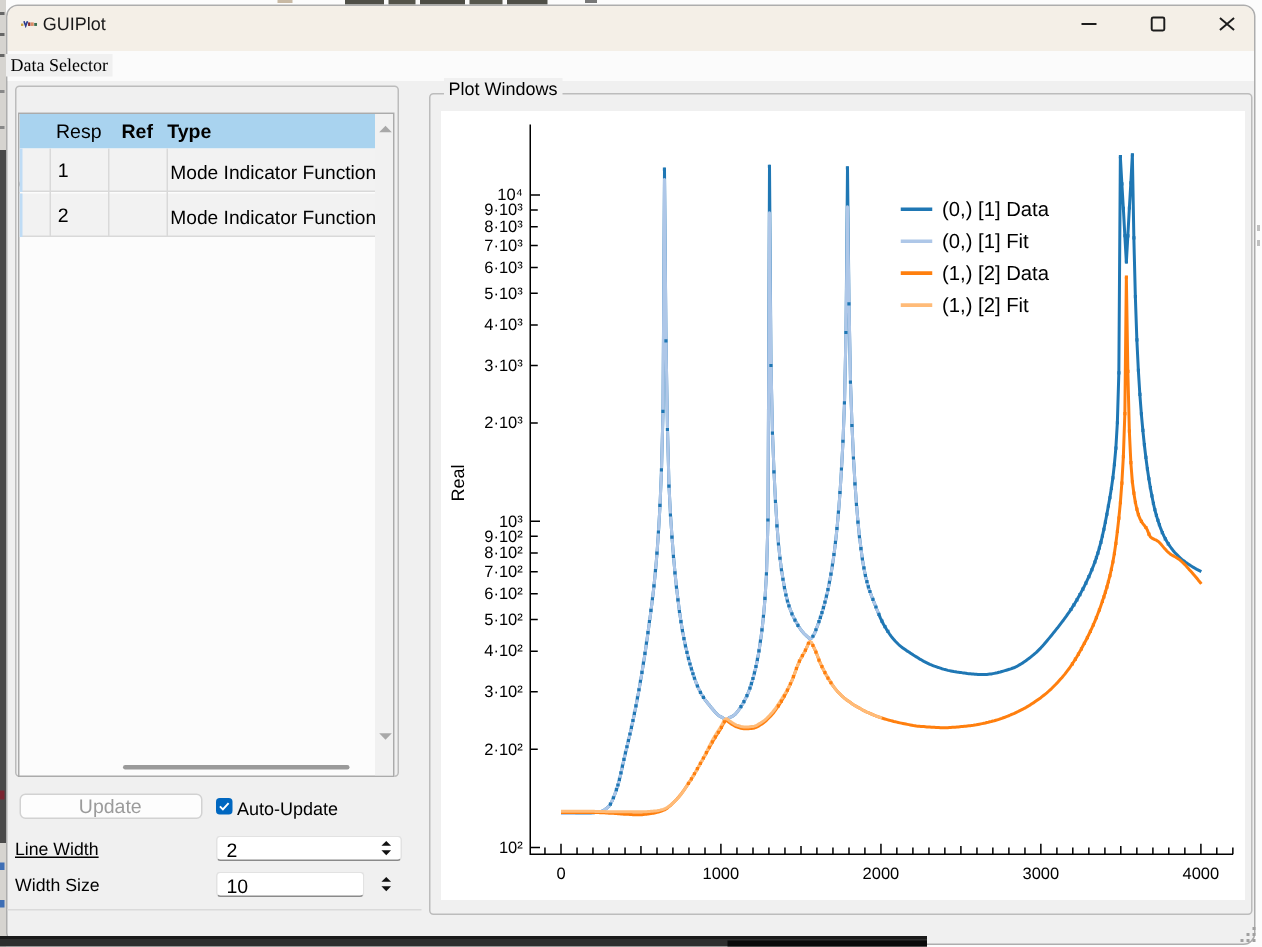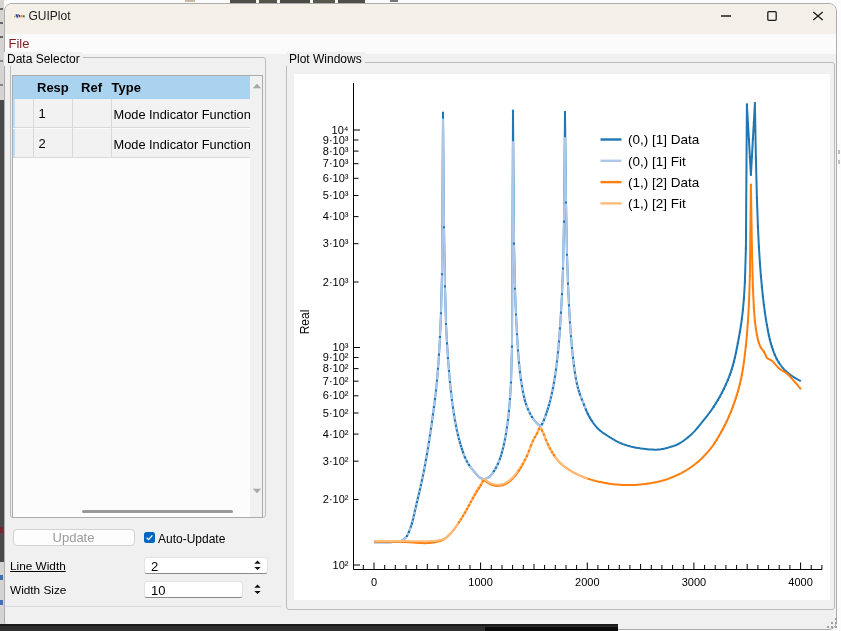--- a/index.html
+++ b/index.html
@@ -62,28 +62,28 @@
     </svg>
   <svg class="abs" style="left:804px;top:2.5px" width="18" height="18" viewBox="0 0 18 18">
     <path d="M4.3 5 L13.7 13 M13.7 5 L4.3 13" stroke="#1c1c1c" stroke-width="1.3" fill="none"></path>
     </svg>
 
   <div id="menubar"></div>
   <div class="menuitem" style="left:3.5px;">File</div>
   <div class="menuitem" style="left:36.5px;margin-top:45px;">Plot</div>
 </div>
 
-<div class="grouplabel" style="left:4px;top:52px;">Data Selector</div>
+<div class="grouplabel" style="left:4px;top:36px;font-family:Liberation Serif, serif;">Data Selector</div>
 <div class="groupframe" style="left:10px;top:57px;width:256px;height:461px;"></div>
 
 <div class="abs" style="left:11.5px;top:74.5px;width:251.5px;height:443px;border:1px solid #ababab;background:#fcfcfc;overflow:hidden;">
 
   <div class="abs" style="left:0;top:0;width:237px;height:23.5px;background:#a9d3ef;"></div>
   <div class="cell" style="left:0px;top:4.5px;font-weight:bold;font-size:12px;margin-top:35px;">dex</div>
-  <div class="cell" style="left:24.5px;top:4px;width:31px;text-align:center;font-weight:bold;">Resp</div>
+  <div class="cell" style="left:24.5px;top:4px;width:31px;text-align:center;font-weight:normal;">Resp</div>
   <div class="cell" style="left:63px;top:4px;width:32px;text-align:center;font-weight:bold;">Ref</div>
   <div class="cell" style="left:99px;top:4px;width:138px;text-align:left;font-weight:bold;">Type</div>
 
   <div class="abs" style="left:0;top:23.5px;width:237px;height:29px;background:#f2f2f2;border-bottom:1px solid #d9d9d9;"></div>
   <div class="abs" style="left:0;top:53.5px;width:237px;height:29px;background:#f2f2f2;border-bottom:1px solid #d9d9d9;"></div>
 
   <div class="abs" style="left:20.5px;top:23.5px;width:1px;height:59px;background:#d9d9d9;"></div>
   <div class="abs" style="left:59.5px;top:23.5px;width:1px;height:59px;background:#d9d9d9;"></div>
   <div class="abs" style="left:98.5px;top:23.5px;width:1px;height:59px;background:#d9d9d9;"></div>
 
@@ -120,21 +120,21 @@
   </svg>
 <div class="abs" style="left:10px;top:583px;font-size:11.8px;color:#000;">Width Size</div>
 <div class="abs" style="left:144px;top:580.5px;width:99px;height:17px;background:#fff;border:1px solid #e2e2e2;border-bottom:1px solid #8a8a8a;border-radius:3px;font-size:13px;color:#000;padding:1px 0 0 6px;">10</div>
 <svg class="abs" style="left:251px;top:582.5px" width="13" height="13" viewBox="0 0 13 13">
   <path d="M3.3 4.8 L6.5 1.6 L9.7 4.8 Z" fill="#111"></path>
   <path d="M3.3 7.9 L6.5 11.1 L9.7 7.9 Z" fill="#111"></path>
   </svg>
 
 <div class="abs" style="left:5px;top:606px;width:276px;height:1px;background:#dadada;"></div>
 
-<div class="grouplabel" style="left:286px;top:52px;">Plot Windows</div>
+<div class="grouplabel" style="left:296px;top:52px;">Plot Windows</div>
 <div class="groupframe" style="left:286px;top:62px;width:548.5px;height:548px;"></div>
 
 <svg style="position:absolute;left:294px;top:74px" width="536" height="526" viewBox="294 74 536 526">
 <rect x="294" y="74" width="536" height="526" fill="#ffffff"></rect>
 <path d="M353.5 83 V569.5 H822" stroke="#000" stroke-width="1" fill="none"></path>
 <path d="M353.5 565.0H360.0M353.5 499.5H358.5M353.5 461.2H358.5M353.5 434.1H358.5M353.5 413.0H358.5M353.5 395.8H358.5M353.5 381.2H358.5M353.5 368.6H358.5M353.5 357.5H358.5M353.5 347.5H360.0M353.5 282.0H358.5M353.5 243.7H358.5M353.5 216.6H358.5M353.5 195.5H358.5M353.5 178.3H358.5M353.5 163.7H358.5M353.5 151.1H358.5M353.5 140.0H358.5M353.5 130.0H360.0M363.3 569.5V565.0M374.0 569.5V562.5M384.7 569.5V565.0M395.3 569.5V565.0M406.0 569.5V565.0M416.7 569.5V565.0M427.3 569.5V564.0M438.0 569.5V565.0M448.6 569.5V565.0M459.3 569.5V565.0M470.0 569.5V565.0M480.6 569.5V562.5M491.3 569.5V565.0M502.0 569.5V565.0M512.6 569.5V565.0M523.3 569.5V565.0M534.0 569.5V564.0M544.6 569.5V565.0M555.3 569.5V565.0M566.0 569.5V565.0M576.6 569.5V565.0M587.3 569.5V562.5M597.9 569.5V565.0M608.6 569.5V565.0M619.3 569.5V565.0M629.9 569.5V565.0M640.6 569.5V564.0M651.3 569.5V565.0M661.9 569.5V565.0M672.6 569.5V565.0M683.3 569.5V565.0M693.9 569.5V562.5M704.6 569.5V565.0M715.2 569.5V565.0M725.9 569.5V565.0M736.6 569.5V565.0M747.2 569.5V564.0M757.9 569.5V565.0M768.6 569.5V565.0M779.2 569.5V565.0M789.9 569.5V565.0M800.6 569.5V562.5M811.2 569.5V565.0M821.9 569.5V565.0" stroke="#000" stroke-width="1" fill="none"></path>
 <text x="348.5" y="568.5" font-size="11" text-anchor="end" fill="#000">10²</text>
 <text x="348.5" y="503.0" font-size="11" text-anchor="end" fill="#000">2·10²</text>
 <text x="348.5" y="464.7" font-size="11" text-anchor="end" fill="#000">3·10²</text>
 <text x="348.5" y="437.6" font-size="11" text-anchor="end" fill="#000">4·10²</text>

